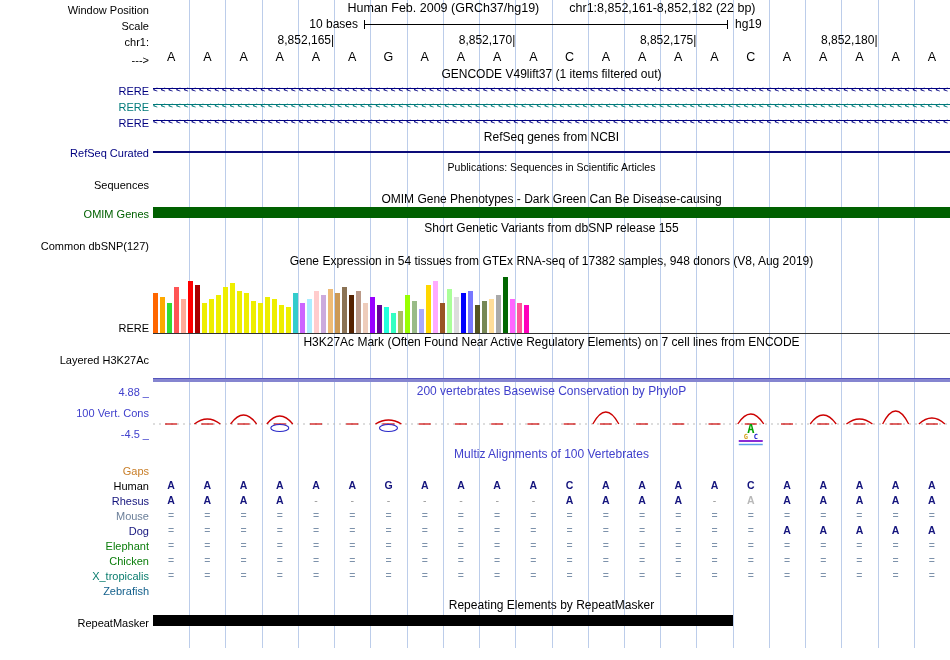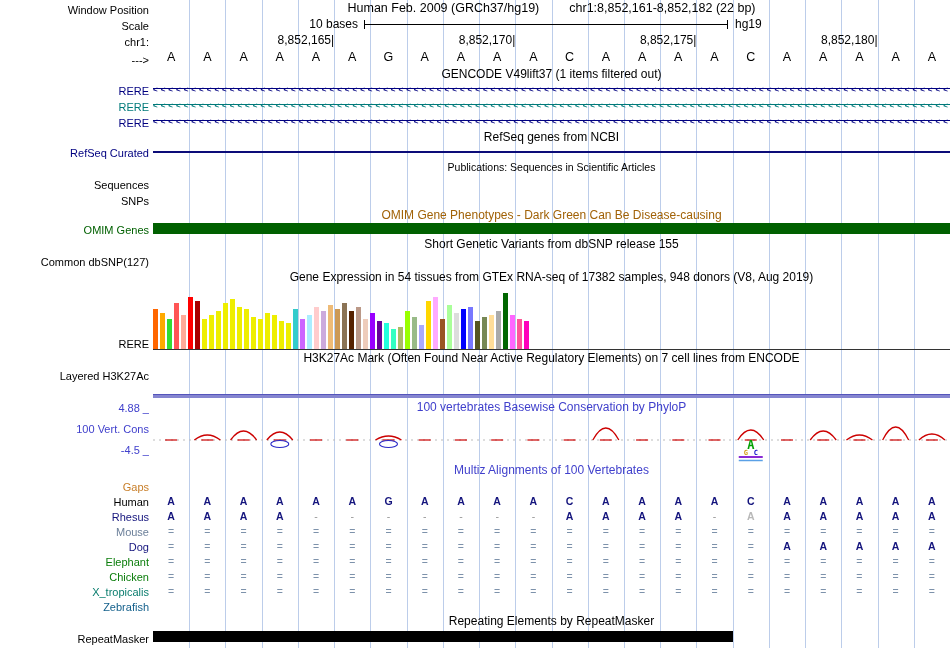--- a/index.html
+++ b/index.html
@@ -8,21 +8,21 @@
   #guidelines{position:absolute;left:153px;top:0;width:797px;height:648px;z-index:0;pointer-events:none;}
   .vline{position:absolute;top:0;bottom:0;width:1px;background:#bccdea;}
   .row{display:flex;align-items:flex-end;position:relative;z-index:1;}
   .h14{height:14px}.h15{height:15px}.h16{height:16px}.h17{height:17px}.h18{height:18px}.h62{height:62px}.h65{height:65px}
   .gutter{flex:0 0 153px;width:153px;text-align:right;padding-right:4px;box-sizing:border-box;
           font-size:11px;white-space:nowrap;overflow:hidden;}
   .trk{flex:1 1 auto;position:relative;height:100%;display:flex;align-items:center;min-width:0;}
   .center{justify-content:center;}
   .hdr{font-size:12px;}
   .hdr-sm{font-size:10.5px;}
-  .hdr-green{color:#a16207;}
+  .hdr-green{color:#000000;}
   .hdr-blue{color:#4040cc;margin-top:13px;}
   .navy{color:#000080;}
   .green{color:#006000;}
   .title-trk{justify-content:center;gap:30px;font-size:12.5px;margin-top:46px;}
   .scale-text{width:205px;text-align:right;font-size:12px;}
   .scale-bracket{width:362px;height:9px;margin-left:6px;border-left:1px solid #000;border-right:1px solid #000;
      background:linear-gradient(to bottom,transparent calc(50% - 1px),#000 calc(50% - 1px),#000 calc(50% + 0px),transparent calc(50% + 0px));}
   .scale-asm{margin-left:7px;font-size:12px;}
   .tick{position:absolute;top:50%;transform:translate(-100%,-50%);font-size:12px;white-space:nowrap;}
   .sbase{position:absolute;top:50%;transform:translate(-50%,-50%);font-size:12.5px;color:#000;}
@@ -167,24 +167,20 @@
         <div class="refseq-line"></div>
       </div>
   </div>
 
   <div class="row h16">
     <div class="gutter"></div>
     <div class="trk center hdr-sm">Publications: Sequences in Scientific Articles</div>
   </div>
   <div class="row h16">
     <div class="gutter">Sequences</div>
-    <div class="trk"></div>
-  </div>
-  <div class="row h16">
-    <div class="gutter">SNPs</div>
     <div class="trk"></div>
   </div>
 
   <div class="row h15">
     <div class="gutter"></div>
     <div class="trk center hdr hdr-green">OMIM Gene Phenotypes - Dark Green Can Be Disease-causing</div>
   </div>
   <div class="row h14">
     <div class="gutter green">OMIM Genes</div>
     <div class="trk">
@@ -283,21 +279,21 @@
       </div>
   </div>
 
   <div class="row h62">
     <div class="gutter phylop-gutter">
       <div>4.88 _</div>
       <div>100 Vert. Cons</div>
       <div>-4.5 _</div>
     </div>
     <div class="trk col">
-      <div class="phylop-hdr">100 vertebrates Basewise Conservation by PhyloP</div>
+      <div class="phylop-hdr">200 vertebrates Basewise Conservation by PhyloP</div>
       <svg id="phylop-svg" viewBox="0 0 797 48" preserveAspectRatio="none">
           <line x1="0" y1="26" x2="797" y2="26" stroke="#bbbbbb" stroke-width="1" stroke-dasharray="2 4"></line>
           <line x1="12.113636363636363" y1="26" x2="24.113636363636363" y2="26" stroke="#cc0000" stroke-width="1.2"></line>
           <line x1="48.34090909090909" y1="26" x2="60.34090909090909" y2="26" stroke="#cc0000" stroke-width="1.2"></line>
           <line x1="84.56818181818181" y1="26" x2="96.56818181818181" y2="26" stroke="#cc0000" stroke-width="1.2"></line>
           <line x1="120.79545454545455" y1="26" x2="132.79545454545456" y2="26" stroke="#cc0000" stroke-width="1.2"></line>
           <line x1="157.02272727272728" y1="26" x2="169.02272727272728" y2="26" stroke="#cc0000" stroke-width="1.2"></line>
           <line x1="193.25" y1="26" x2="205.25" y2="26" stroke="#cc0000" stroke-width="1.2"></line>
           <line x1="229.47727272727272" y1="26" x2="241.47727272727272" y2="26" stroke="#cc0000" stroke-width="1.2"></line>
           <line x1="265.70454545454544" y1="26" x2="277.70454545454544" y2="26" stroke="#cc0000" stroke-width="1.2"></line>

